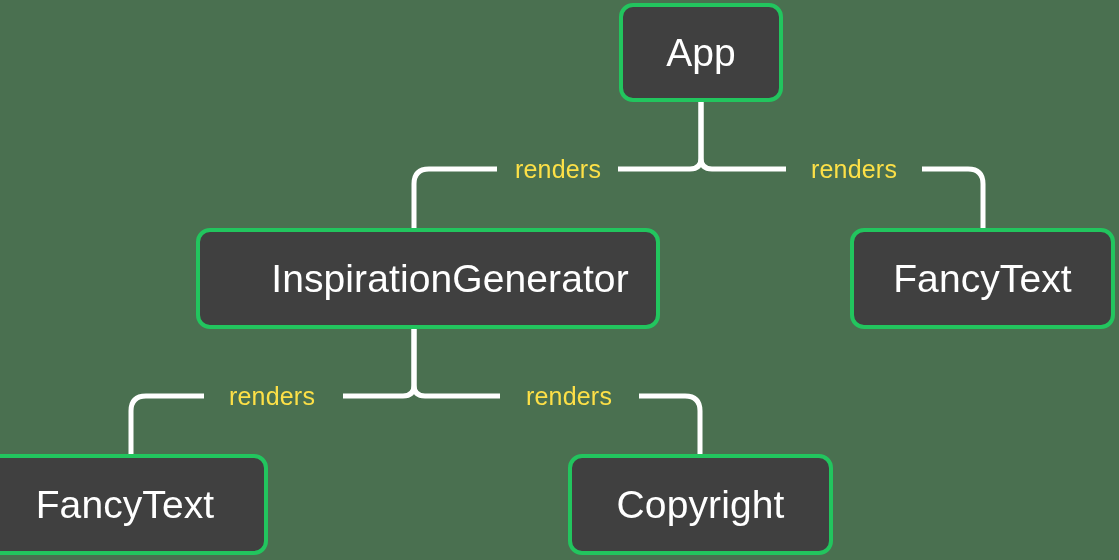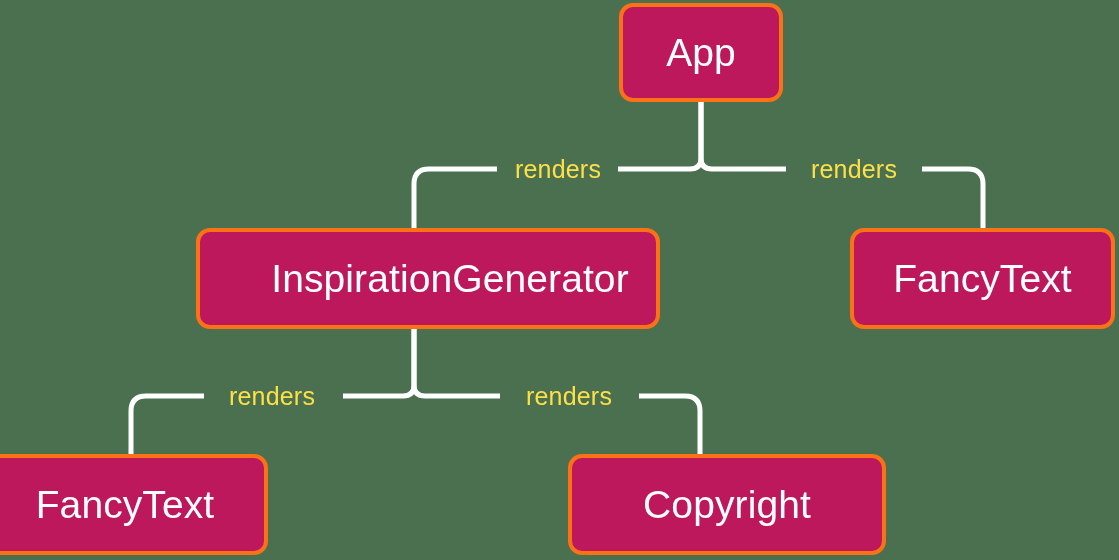--- a/index.html
+++ b/index.html
@@ -22,22 +22,22 @@
     position: absolute;
     left: 0;
     top: 0;
     width: 1119px;
     height: 560px;
     pointer-events: none;
   }
   .node {
     position: absolute;
     box-sizing: border-box;
-    background: #be185d;
-    border: 4px solid #f97316;
+    background: #404040;
+    border: 4px solid #22c55e;
     border-radius: 14px;
     display: flex;
     align-items: center;
     justify-content: center;
     color: #ffffff;
     font-family: "Liberation Sans", sans-serif;
     font-weight: 400;
     letter-spacing: 0.1px;
     white-space: nowrap;
     z-index: 3;
@@ -72,21 +72,21 @@
     left: -18px;
     top: 454px;
     width: 286px;
     height: 101px;
     font-size: 39px;
     border-radius: 14px;
   }
   #node-copyright {
     left: 568px;
     top: 454px;
-    width: 318px;
+    width: 265px;
     height: 101px;
     font-size: 39px;
   }
   .edge-label {
     position: absolute;
     color: #fde047;
     font-family: "Liberation Sans", sans-serif;
     font-size: 25px;
     font-weight: 400;
     line-height: 1;

